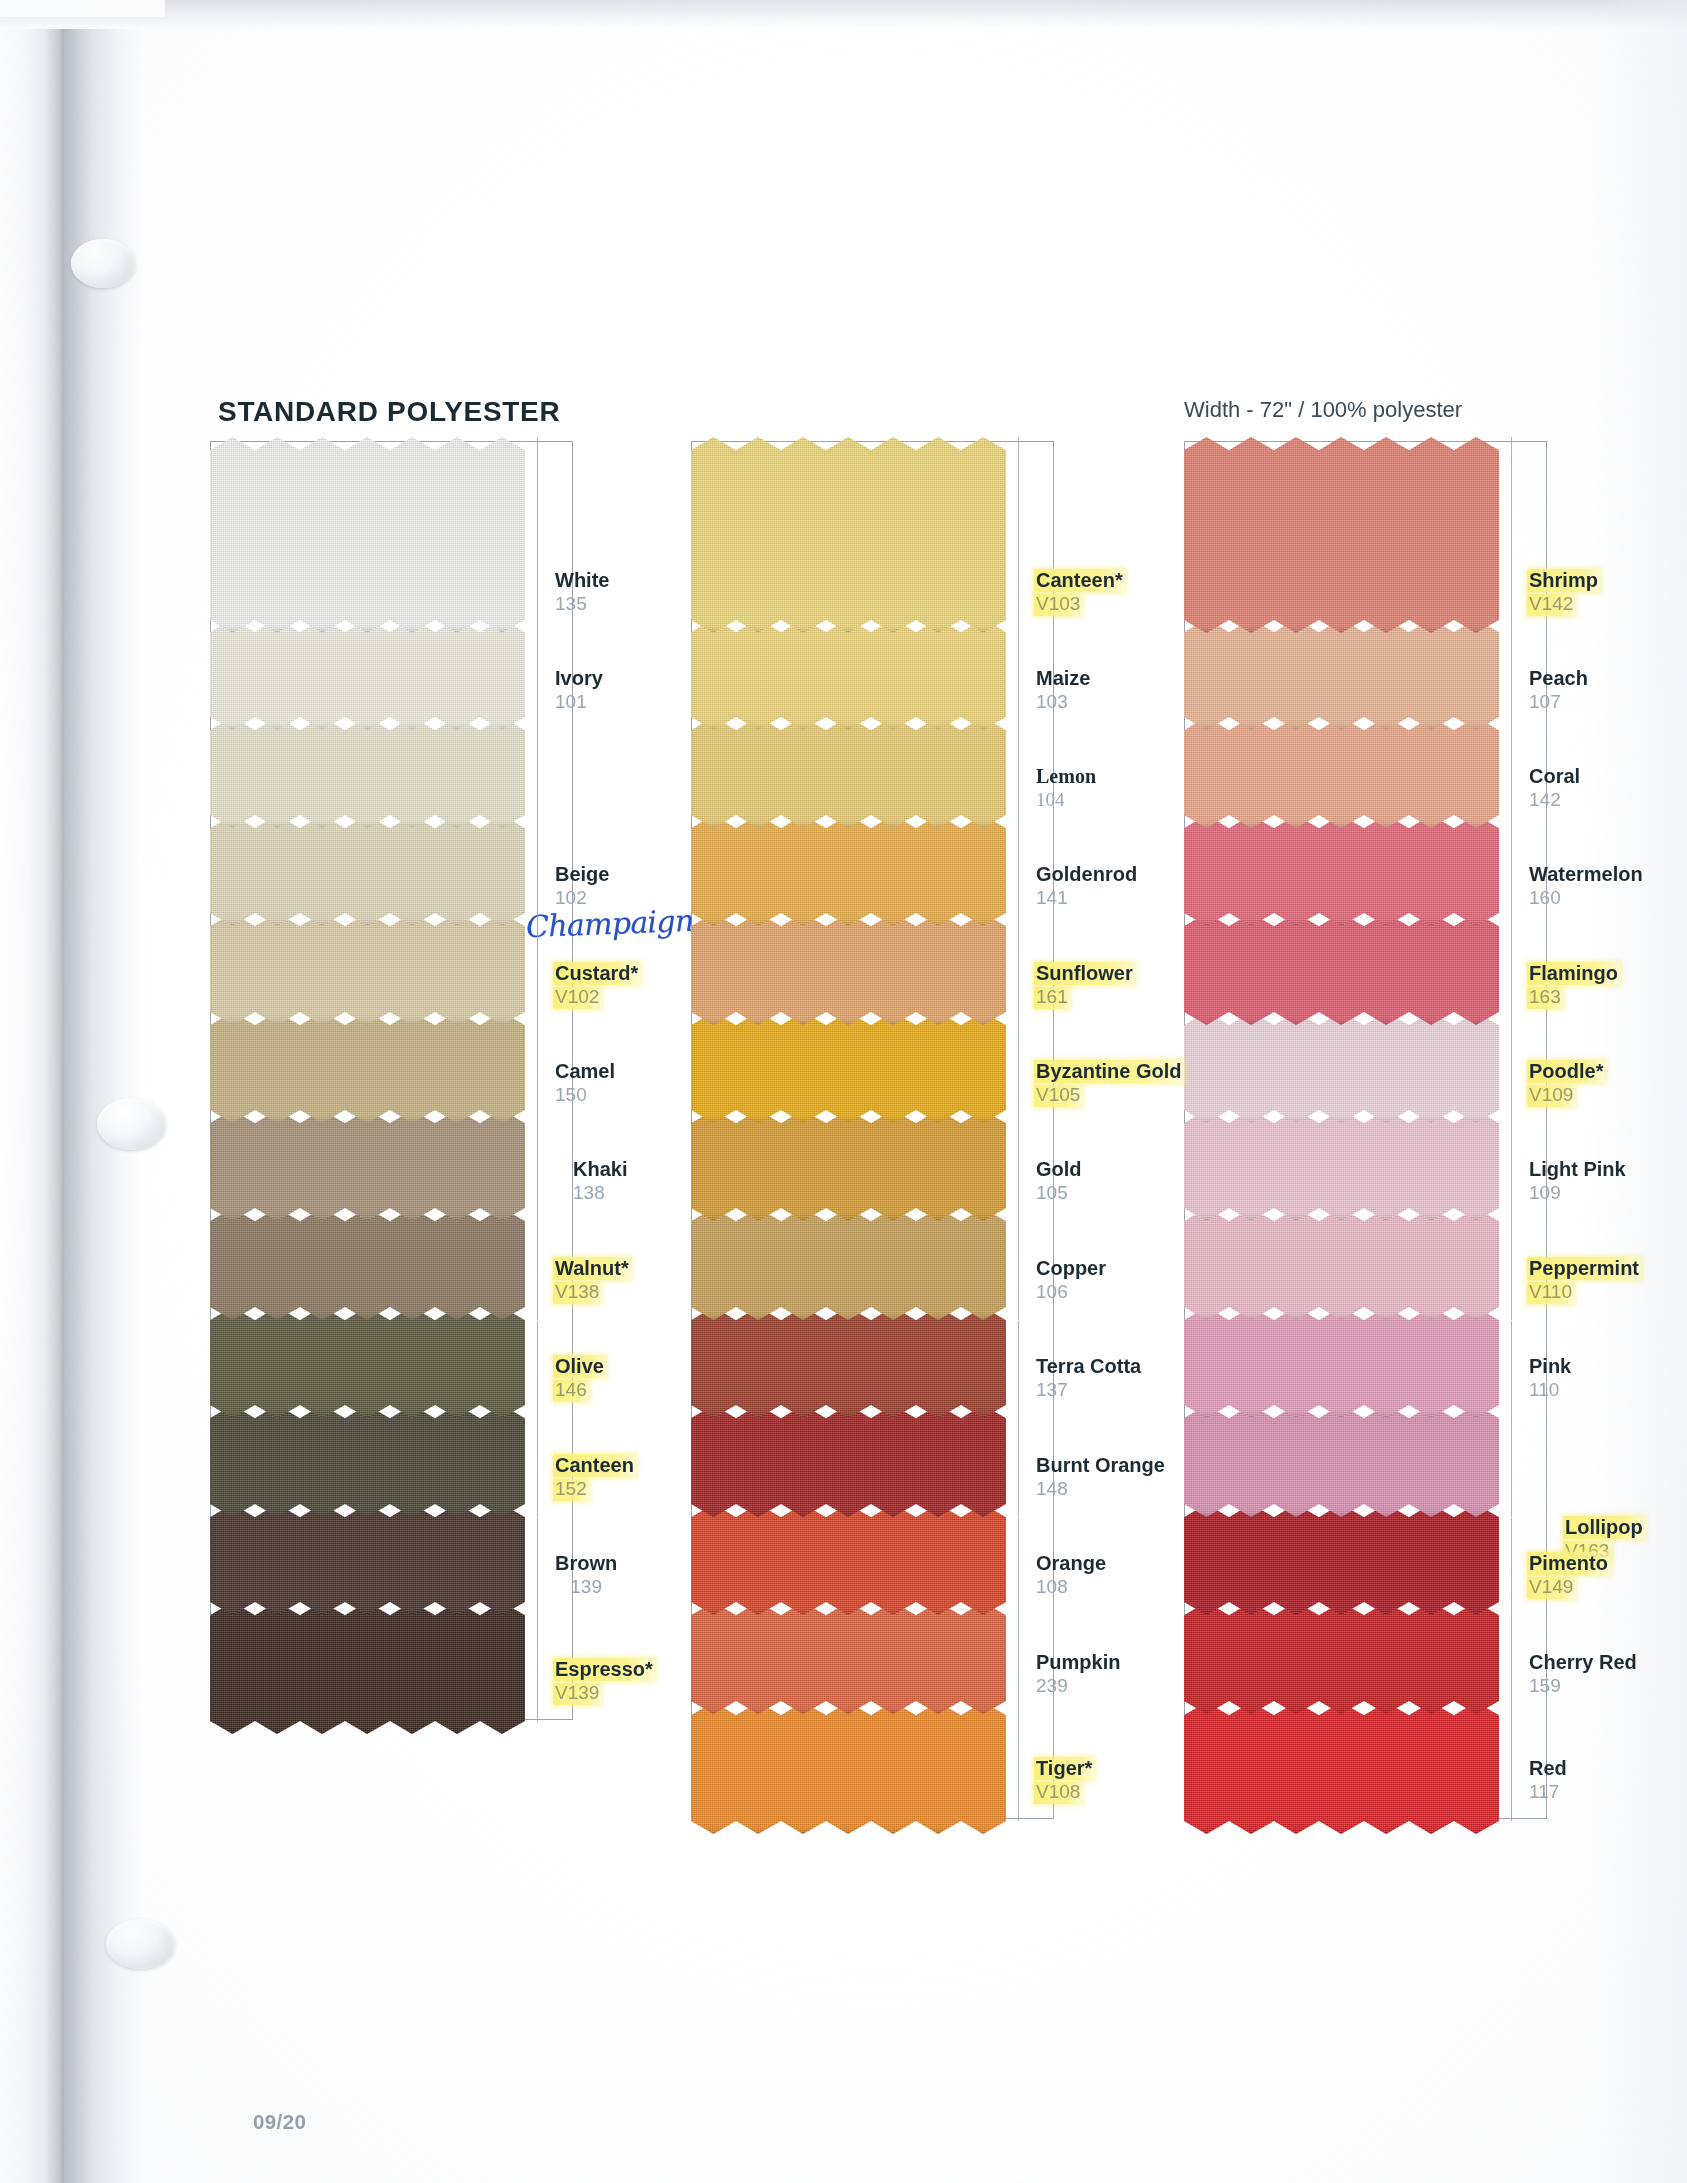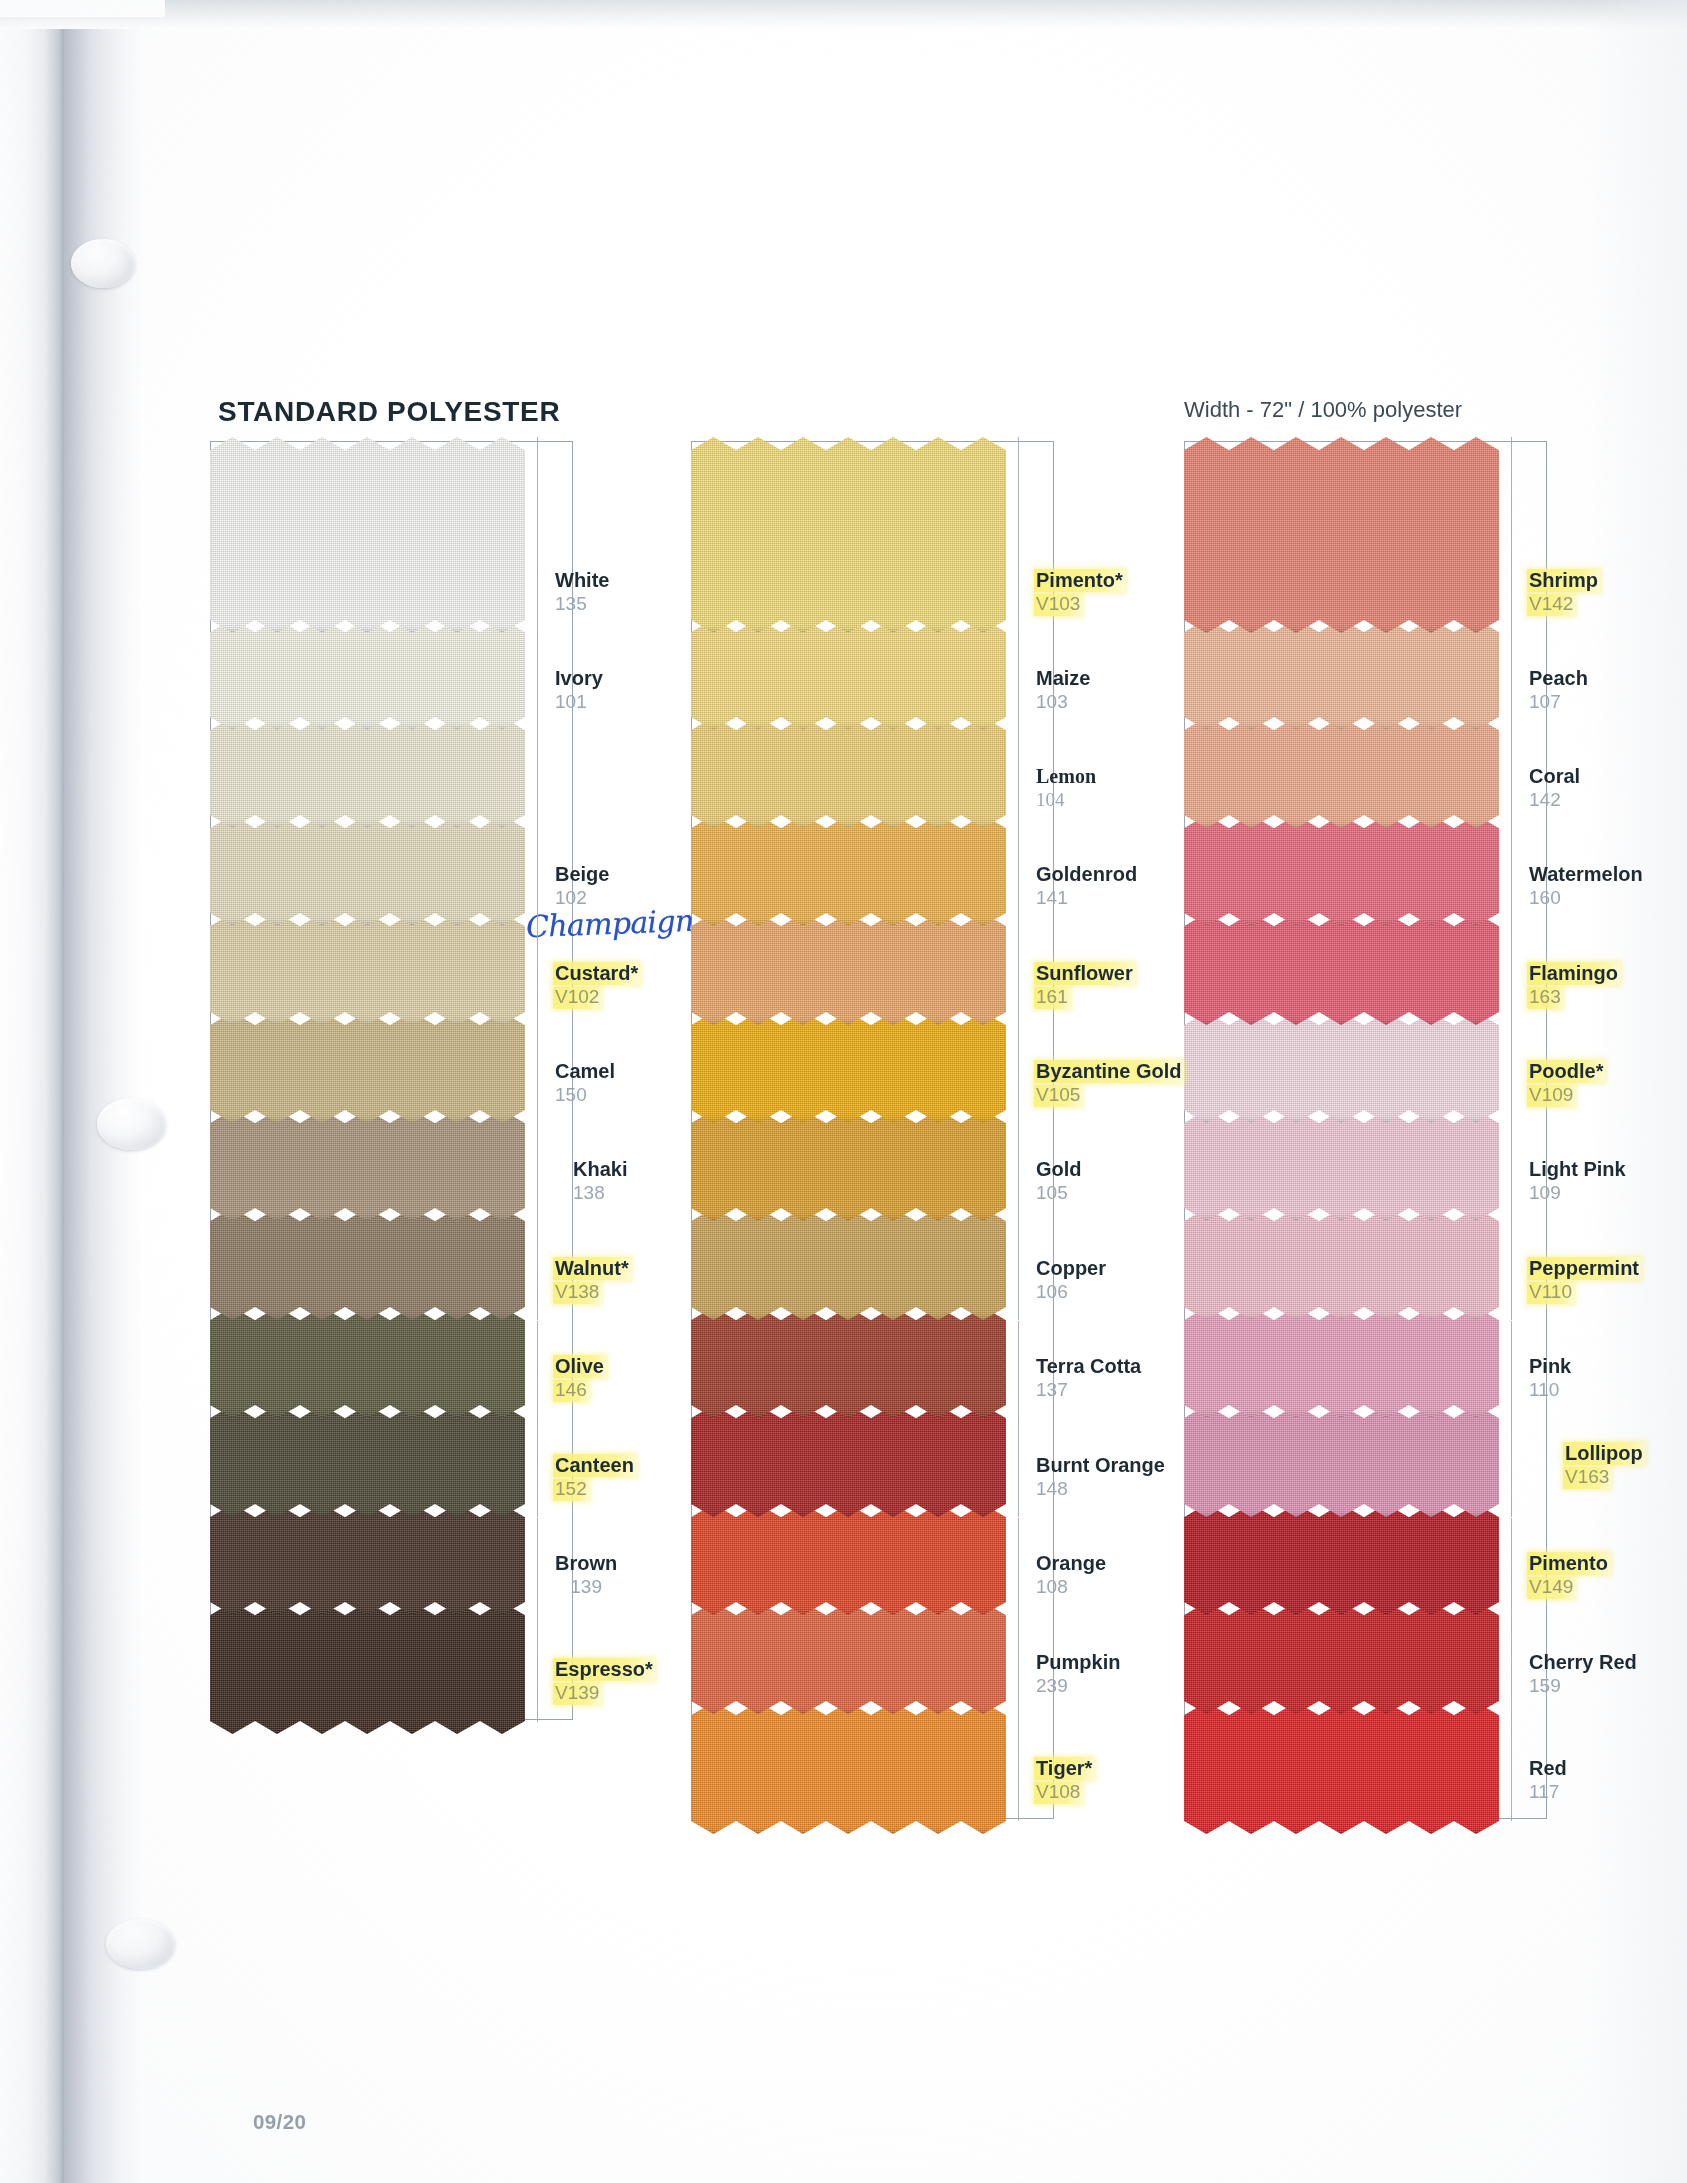--- a/index.html
+++ b/index.html
@@ -233,21 +233,21 @@
       <div><span class="label-code">V139</span></div>
     </div>
   </div>
 <div id="col-yellows" class="column">
     <div class="stack-frame" style="left: 0px; top: 441px; width: 361px; height: 1376px;"></div>
     <div class="swatch" style="top: 437px; height: 196px; z-index: 100;">
       <div style="position: absolute; inset: 0px; background: repeating-linear-gradient(0deg, rgba(255, 255, 255, 0.13) 0px, rgba(255, 255, 255, 0.13) 1px, rgba(0, 0, 0, 0.09) 1px, rgba(0, 0, 0, 0.09) 2px), repeating-linear-gradient(90deg, rgba(255, 255, 255, 0.1) 0px, rgba(255, 255, 255, 0.1) 1px, rgba(0, 0, 0, 0.07) 1px, rgba(0, 0, 0, 0.07) 2px) rgb(240, 220, 122); clip-path: polygon(0px 13.2px, 22.5px 0px, 45px 13.2px, 67px 0px, 90px 13.2px, 112px 0px, 135px 13.2px, 157px 0px, 180px 13.2px, 202px 0px, 225px 13.2px, 247px 0px, 270px 13.2px, 292px 0px, 315px 13.2px, 315px 183px, 315px 183px, 292px 196px, 270px 183px, 247px 196px, 225px 183px, 202px 196px, 180px 183px, 157px 196px, 135px 183px, 112px 196px, 90px 183px, 67px 196px, 45px 183px, 22.5px 196px, 0px 183px, 0px 13.2px); box-shadow: rgba(0, 0, 0, 0.3) 0px -4.6px 6.6px -4px inset;"></div>
     </div>
     <div class="tick" style="left: 327px; top: 437px; height: 196px; z-index: 200; opacity: 0.85;"></div>
     <div class="label-group hl" style="left: 343px; top: 569px; z-index: 300;">
-      <div><span class="label-name">Pimento*</span></div>
+      <div><span class="label-name">Canteen*</span></div>
       <div><span class="label-code">V103</span></div>
     </div>
     <div class="swatch" style="top: 619px; height: 111px; z-index: 99;">
       <div style="position: absolute; inset: 0px; background: repeating-linear-gradient(0deg, rgba(255, 255, 255, 0.13) 0px, rgba(255, 255, 255, 0.13) 1px, rgba(0, 0, 0, 0.09) 1px, rgba(0, 0, 0, 0.09) 2px), repeating-linear-gradient(90deg, rgba(255, 255, 255, 0.1) 0px, rgba(255, 255, 255, 0.1) 1px, rgba(0, 0, 0, 0.07) 1px, rgba(0, 0, 0, 0.07) 2px) rgb(242, 217, 127); clip-path: polygon(0px 13.2px, 22.5px 0px, 45px 13.2px, 67px 0px, 90px 13.2px, 112px 0px, 135px 13.2px, 157px 0px, 180px 13.2px, 202px 0px, 225px 13.2px, 247px 0px, 270px 13.2px, 292px 0px, 315px 13.2px, 315px 98px, 315px 98px, 292px 111px, 270px 98px, 247px 111px, 225px 98px, 202px 111px, 180px 98px, 157px 111px, 135px 98px, 112px 111px, 90px 98px, 67px 111px, 45px 98px, 22.5px 111px, 0px 98px, 0px 13.2px); box-shadow: rgba(0, 0, 0, 0.3) 0px -4.6px 6.6px -4px inset;"></div>
     </div>
     <div class="tick" style="left: 327px; top: 632px; height: 98px; z-index: 200; opacity: 0.85;"></div>
     <div class="label-group" style="left: 343px; top: 667px; z-index: 300;">
       <div><span class="label-name">Maize</span></div>
       <div><span class="label-code">103</span></div>
     </div>
@@ -411,21 +411,21 @@
     </div>
     <div class="tick" style="left: 327px; top: 1321px; height: 98px; z-index: 200; opacity: 0.85;"></div>
     <div class="label-group" style="left: 343px; top: 1355px; z-index: 300;">
       <div><span class="label-name">Pink</span></div>
       <div><span class="label-code">110</span></div>
     </div>
     <div class="swatch" style="top: 1405px; height: 112px; z-index: 91;">
       <div style="position: absolute; inset: 0px; background: repeating-linear-gradient(0deg, rgba(255, 255, 255, 0.13) 0px, rgba(255, 255, 255, 0.13) 1px, rgba(0, 0, 0, 0.09) 1px, rgba(0, 0, 0, 0.09) 2px), repeating-linear-gradient(90deg, rgba(255, 255, 255, 0.1) 0px, rgba(255, 255, 255, 0.1) 1px, rgba(0, 0, 0, 0.07) 1px, rgba(0, 0, 0, 0.07) 2px) rgb(221, 146, 180); clip-path: polygon(0px 13.2px, 22.5px 0px, 45px 13.2px, 67px 0px, 90px 13.2px, 112px 0px, 135px 13.2px, 157px 0px, 180px 13.2px, 202px 0px, 225px 13.2px, 247px 0px, 270px 13.2px, 292px 0px, 315px 13.2px, 315px 99px, 315px 99px, 292px 112px, 270px 99px, 247px 112px, 225px 99px, 202px 112px, 180px 99px, 157px 112px, 135px 99px, 112px 112px, 90px 99px, 67px 112px, 45px 99px, 22.5px 112px, 0px 99px, 0px 13.2px); box-shadow: rgba(0, 0, 0, 0.3) 0px -4.6px 6.6px -4px inset;"></div>
     </div>
     <div class="tick" style="left: 327px; top: 1418px; height: 99px; z-index: 200; opacity: 0.85;"></div>
-    <div class="label-group hl" style="left: 343px; top: 1442px; z-index: 300; padding-left: 36px;">
+    <div class="label-group hl" style="left: 343px; top: 1516px; z-index: 300; padding-left: 36px;">
       <div><span class="label-name">Lollipop</span></div>
       <div><span class="label-code">V163</span></div>
     </div>
     <div class="swatch" style="top: 1504px; height: 111px; z-index: 90;">
       <div style="position: absolute; inset: 0px; background: repeating-linear-gradient(0deg, rgba(255, 255, 255, 0.13) 0px, rgba(255, 255, 255, 0.13) 1px, rgba(0, 0, 0, 0.09) 1px, rgba(0, 0, 0, 0.09) 2px), repeating-linear-gradient(90deg, rgba(255, 255, 255, 0.1) 0px, rgba(255, 255, 255, 0.1) 1px, rgba(0, 0, 0, 0.07) 1px, rgba(0, 0, 0, 0.07) 2px) rgb(180, 23, 34); clip-path: polygon(0px 13.2px, 22.5px 0px, 45px 13.2px, 67px 0px, 90px 13.2px, 112px 0px, 135px 13.2px, 157px 0px, 180px 13.2px, 202px 0px, 225px 13.2px, 247px 0px, 270px 13.2px, 292px 0px, 315px 13.2px, 315px 98px, 315px 98px, 292px 111px, 270px 98px, 247px 111px, 225px 98px, 202px 111px, 180px 98px, 157px 111px, 135px 98px, 112px 111px, 90px 98px, 67px 111px, 45px 98px, 22.5px 111px, 0px 98px, 0px 13.2px); box-shadow: rgba(0, 0, 0, 0.3) 0px -4.6px 6.6px -4px inset;"></div>
     </div>
     <div class="tick" style="left: 327px; top: 1518px; height: 98px; z-index: 200; opacity: 0.85;"></div>
     <div class="label-group hl" style="left: 343px; top: 1552px; z-index: 300;">
       <div><span class="label-name">Pimento</span></div>
       <div><span class="label-code">V149</span></div>

